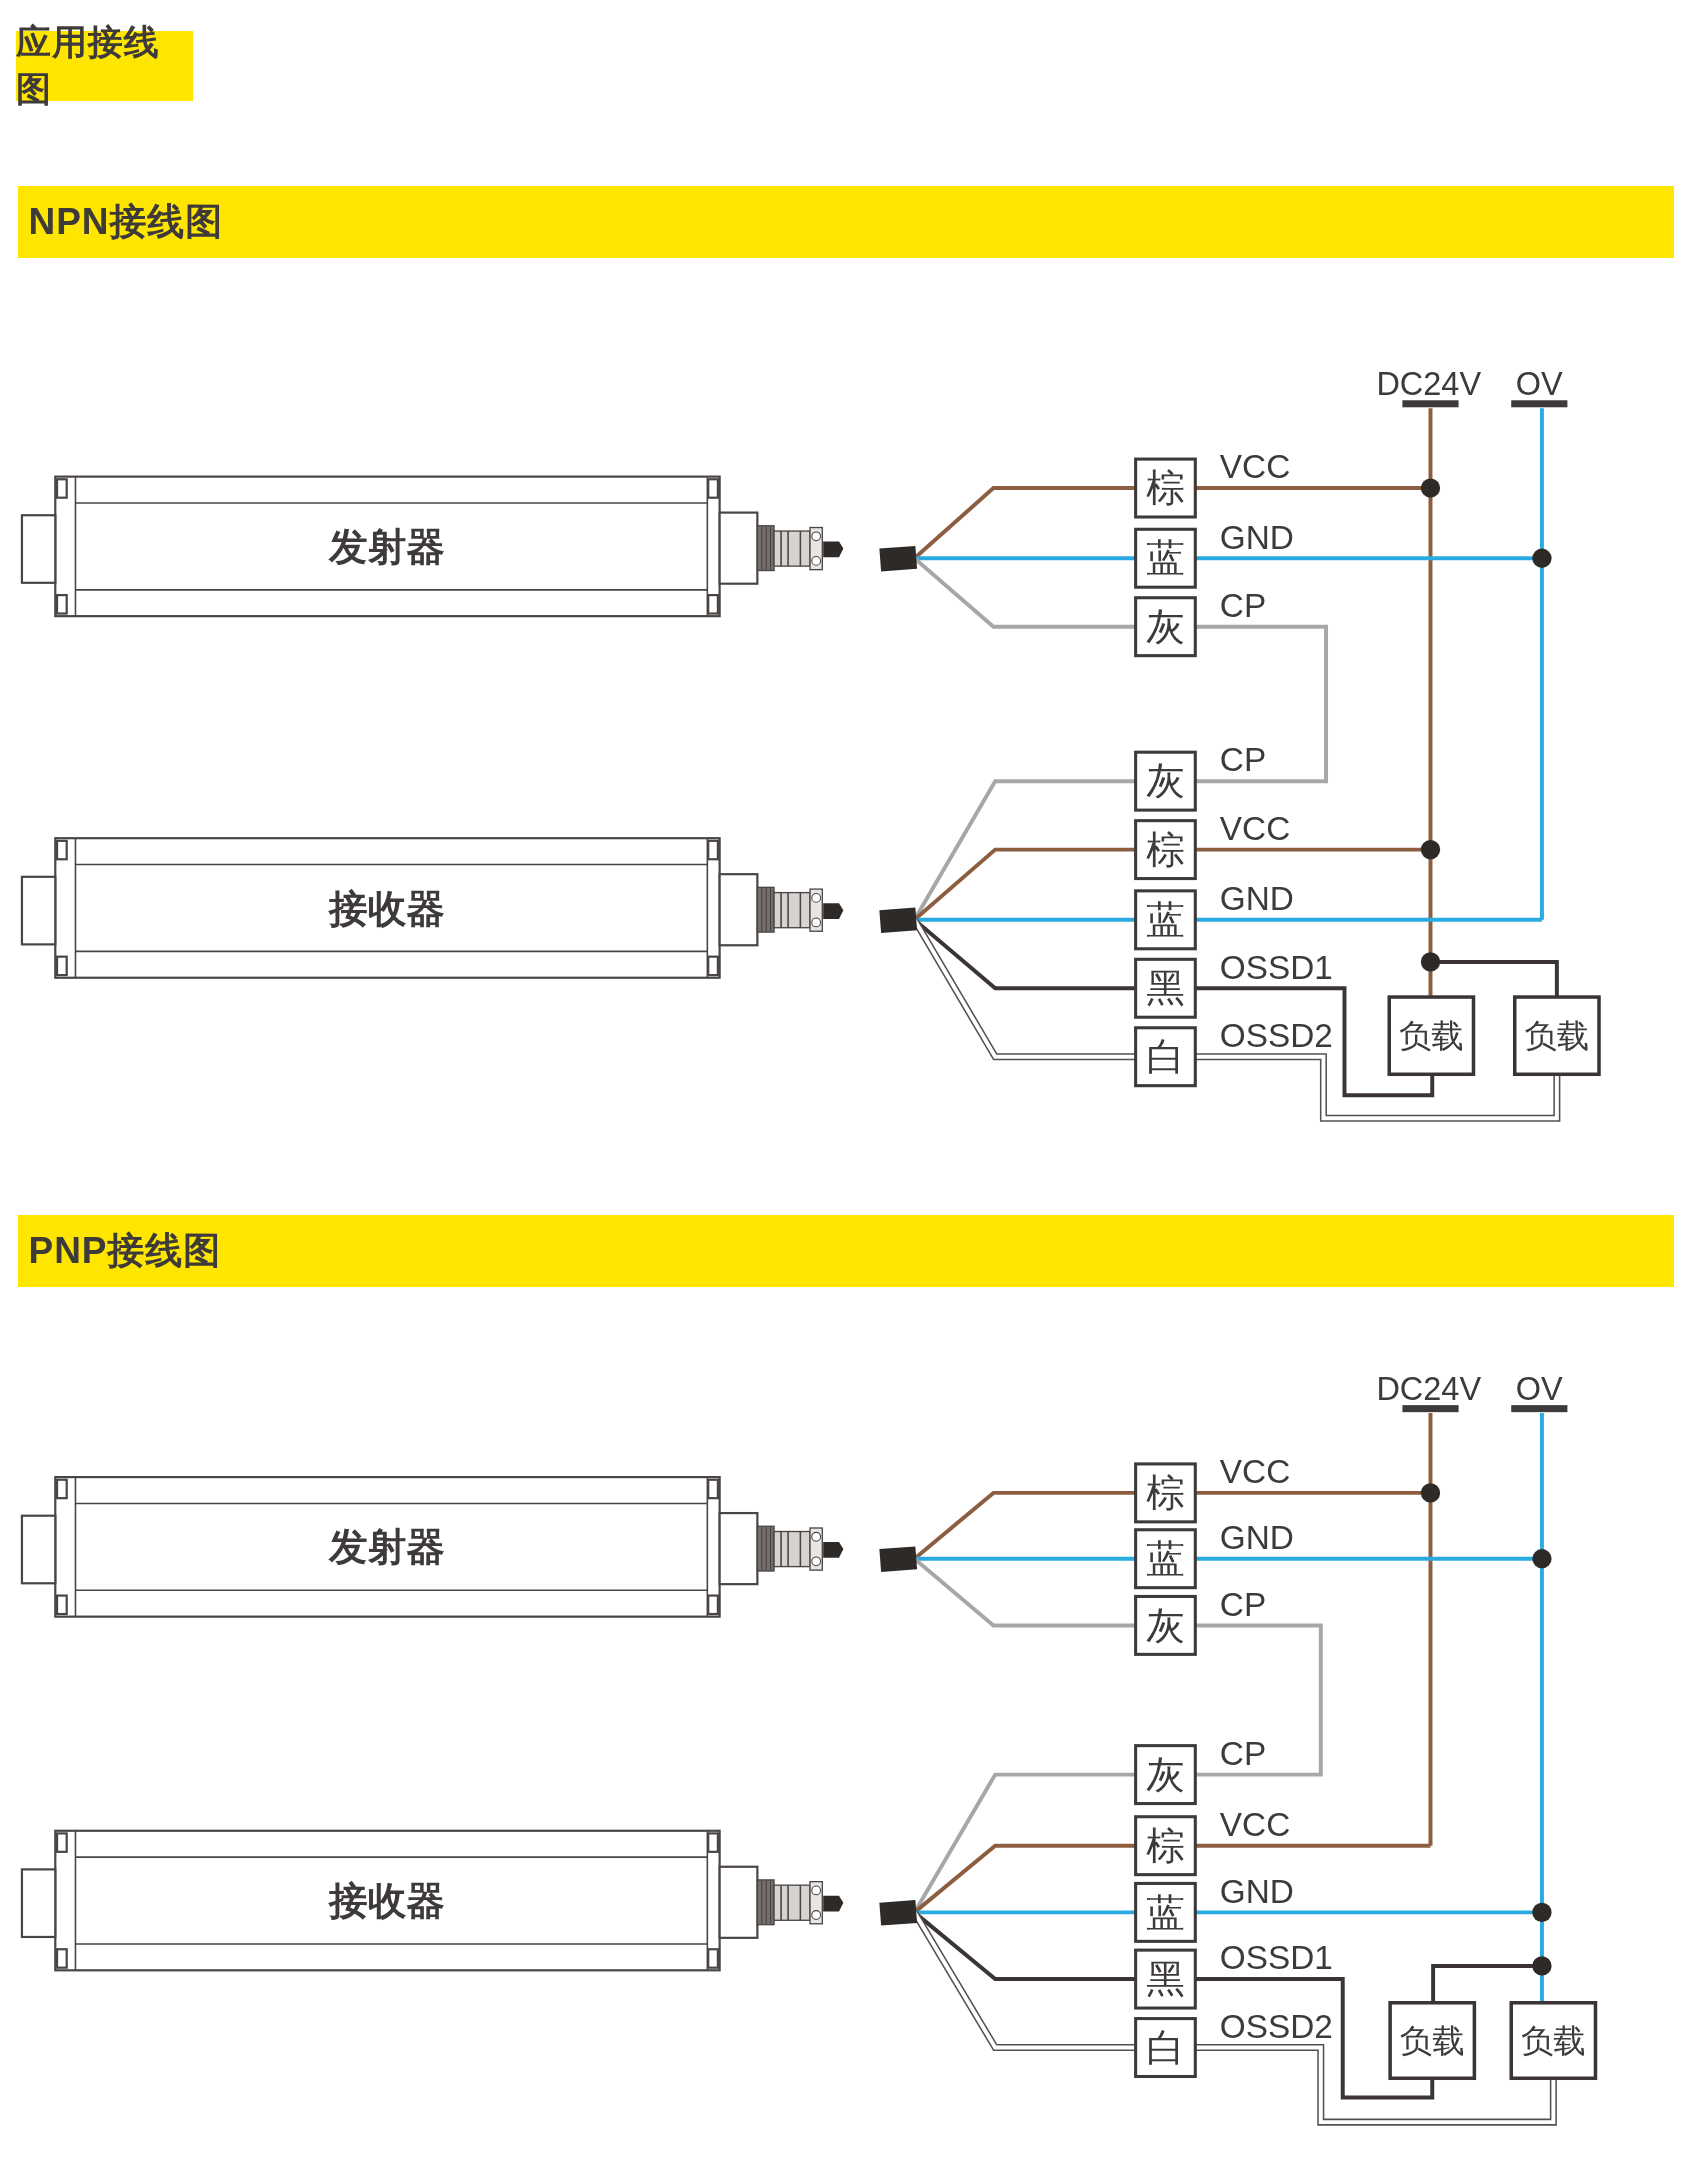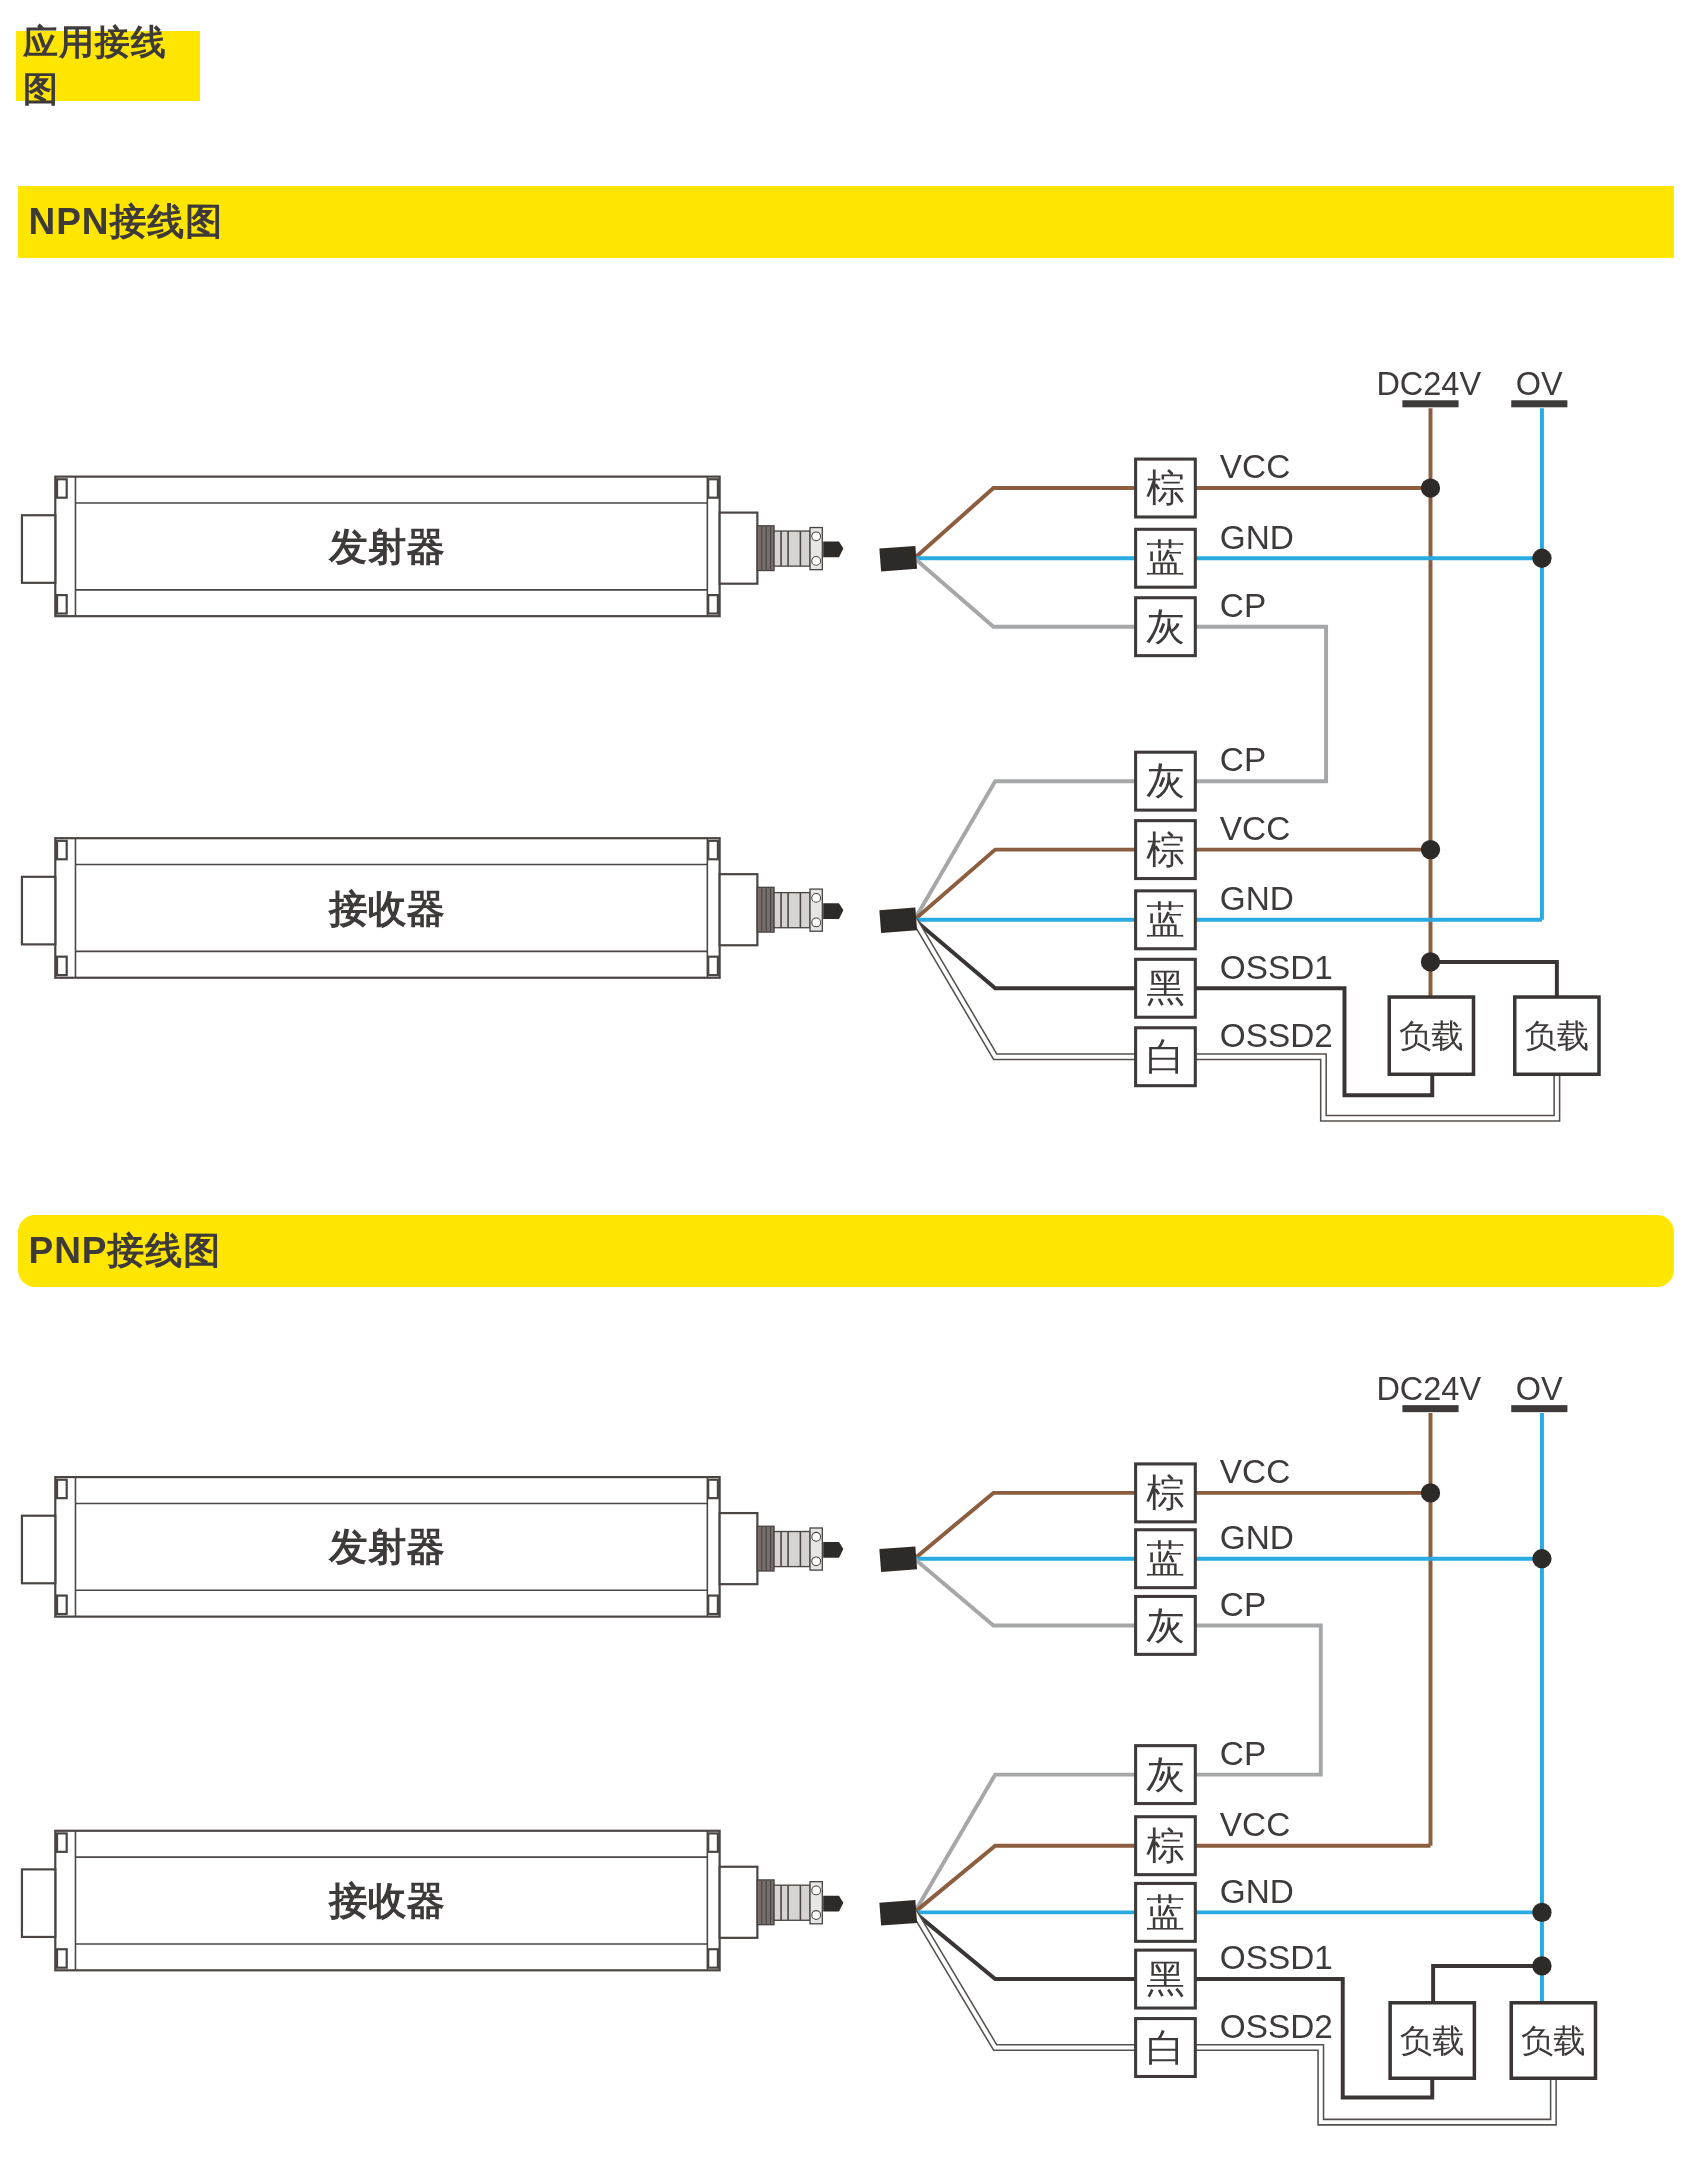--- a/index.html
+++ b/index.html
@@ -1,28 +1,28 @@
 <!DOCTYPE html>
 <html style="font-size:14px"><head>
 <meta charset="utf-8">
 <style>
   html,body{margin:0;padding:0;background:#ffffff;}
   body{width:1685px;height:2174px;position:relative;font-family:"Liberation Sans","DejaVu Sans",sans-serif;}
   .chip{
     position:absolute;left:16px;top:31px;width:177px;height:70px;
     background:#FFE600;color:#3E3A39;font-size:35px;font-weight:bold;
-    display:flex;align-items:center;justify-content:center;letter-spacing:0.9px;padding-left:7px;
+    display:flex;align-items:center;justify-content:center;letter-spacing:0.9px;
   }
   .bar{
     position:absolute;left:17.6px;width:1656px;height:72px;background:#FFE600;
     color:#3E3A39;font-size:37px;font-weight:bold;display:flex;align-items:center;
     padding-left:11px;box-sizing:border-box;letter-spacing:0.9px;
   }
   .bar-npn{top:186px;}
-  .bar-pnp{top:1215px;border-radius:17px;}
+  .bar-pnp{top:1215px;}
   svg{position:absolute;left:0;top:0;}
   .wire{fill:none;stroke-linecap:butt;stroke-linejoin:miter;}
   .w-brown{stroke:#8C5D3F;stroke-width:4.5;}
   .w-blue{stroke:#29ABE2;stroke-width:4.5;}
   .w-gray{stroke:#A5A7A9;stroke-width:4.5;}
   .w-black{stroke:#3A3534;stroke-width:4.5;}
   .w-white-outer{stroke:#55504D;stroke-width:8;}
   .w-white-inner{stroke:#FFFFFF;stroke-width:4.5;}
   .dot{fill:#2E2A28;stroke:none;}
   .railbar{fill:#3E3A39;}

